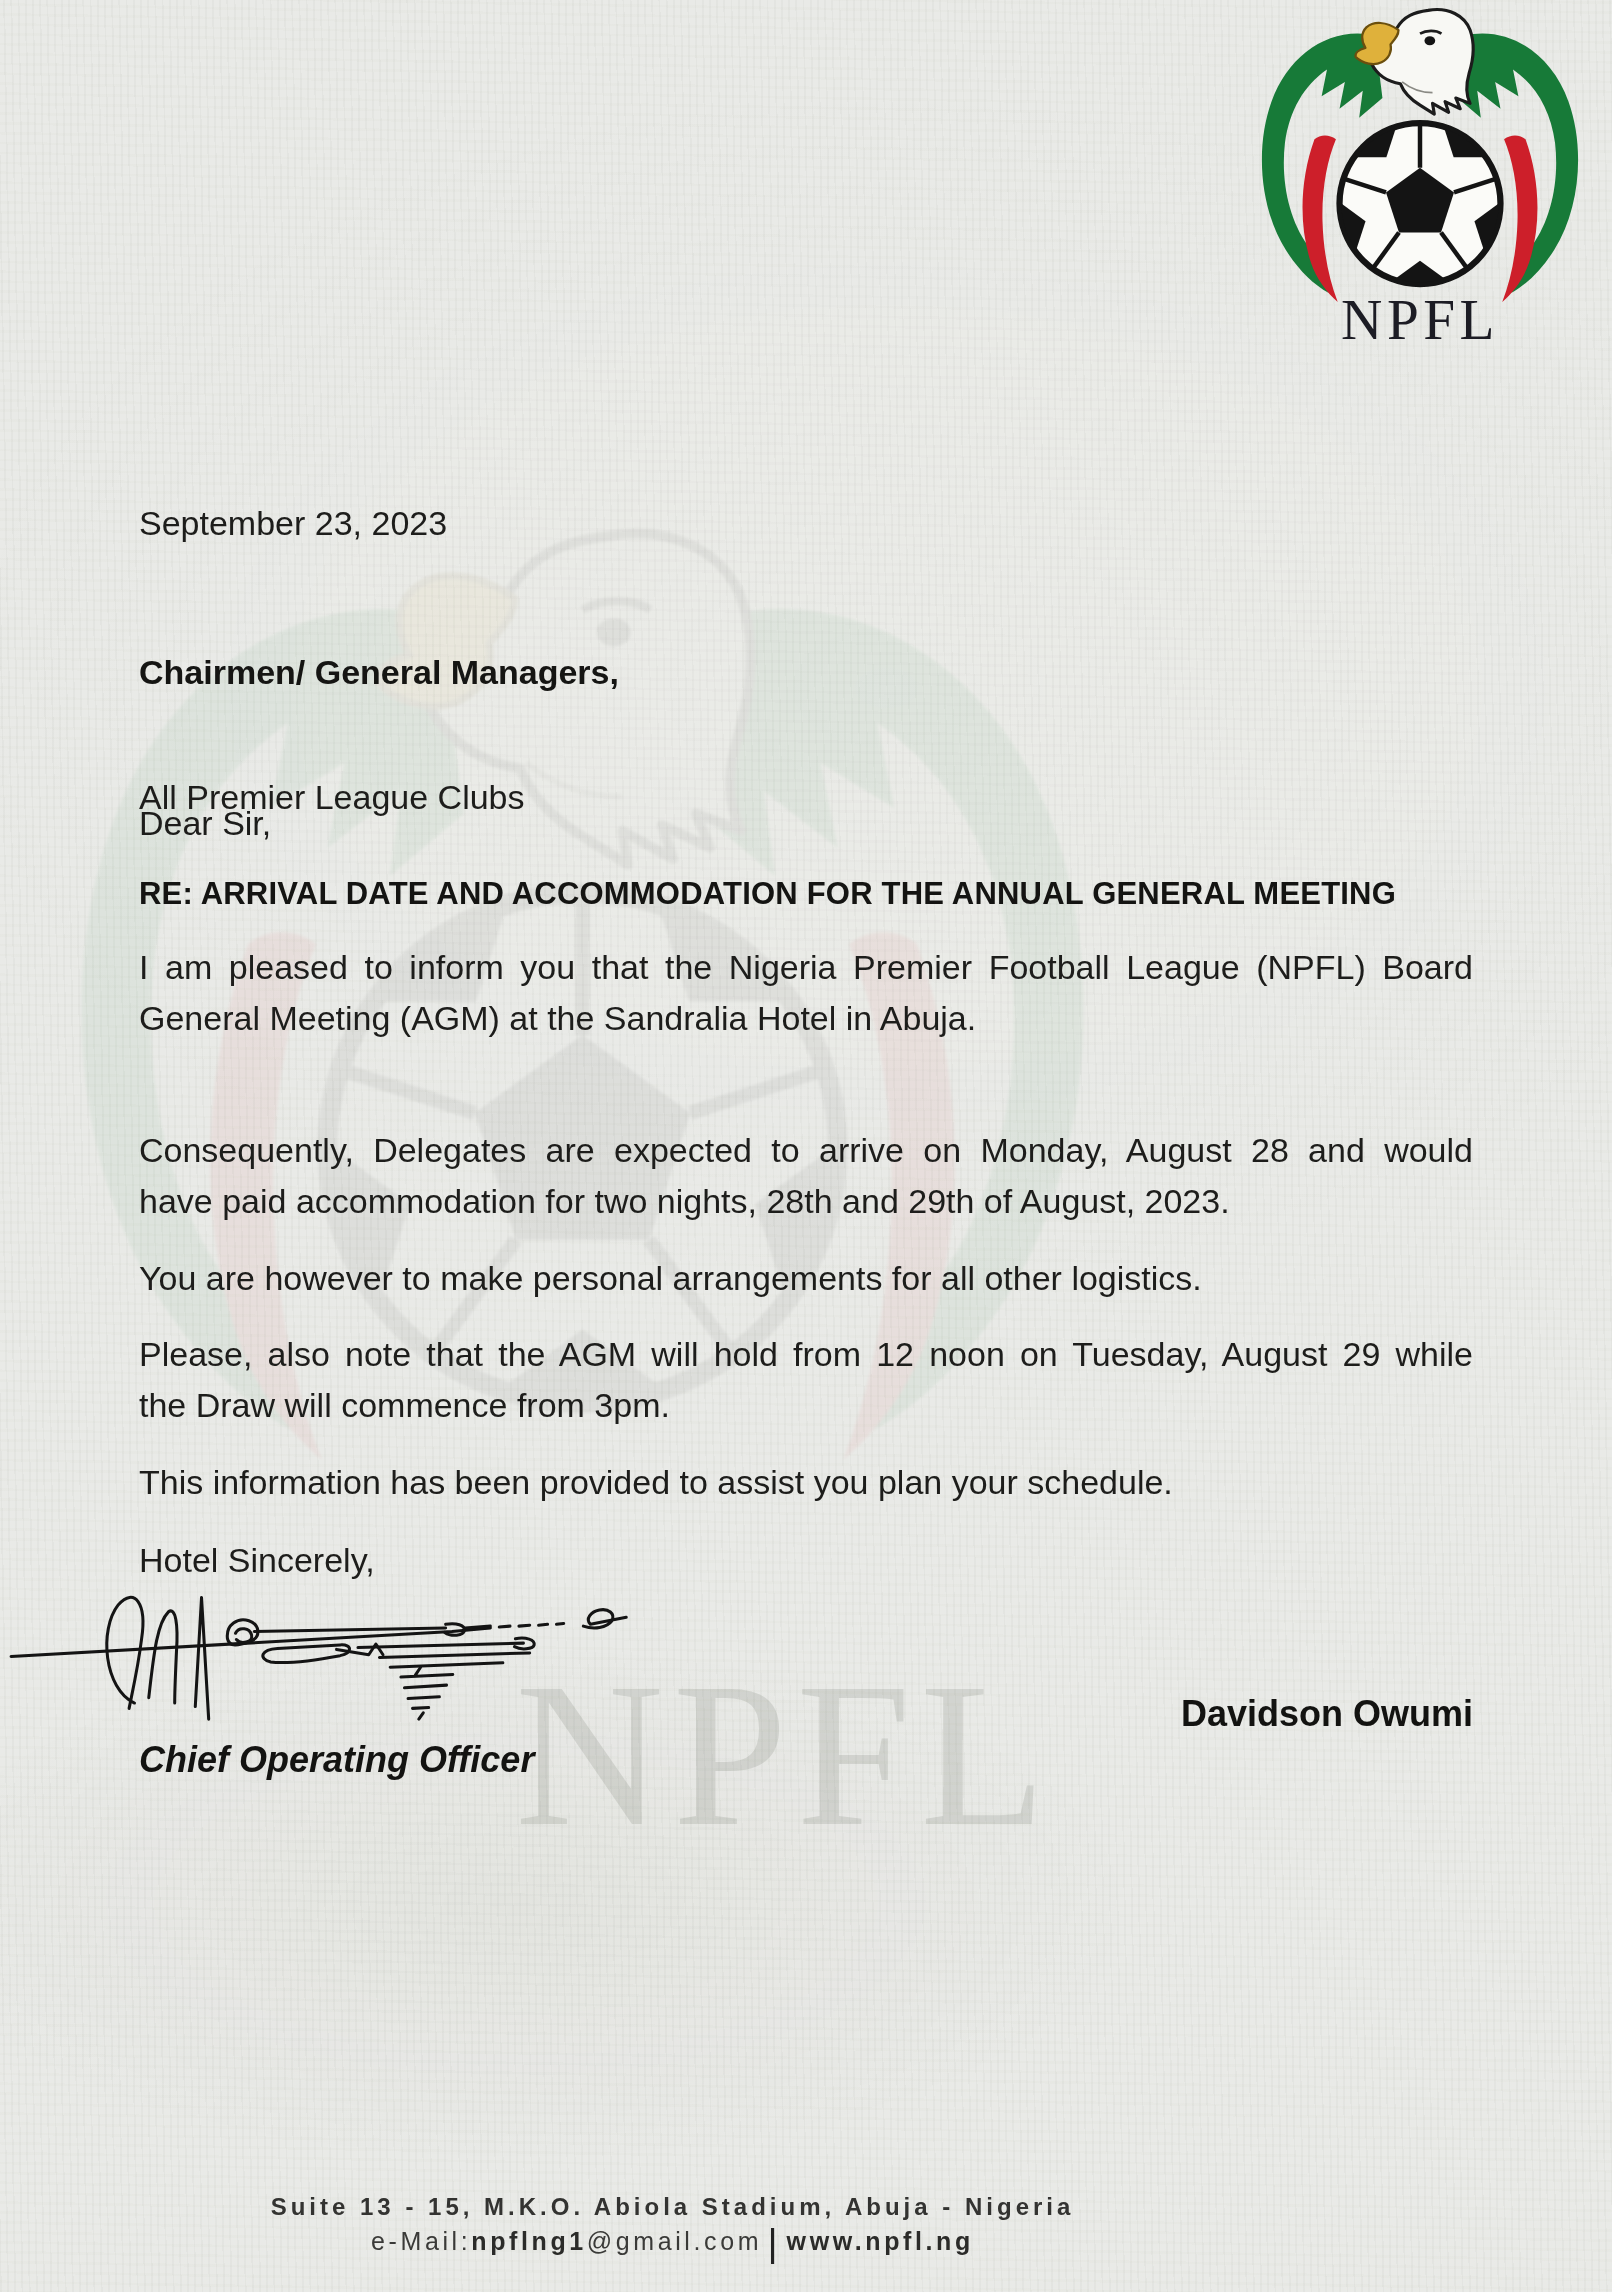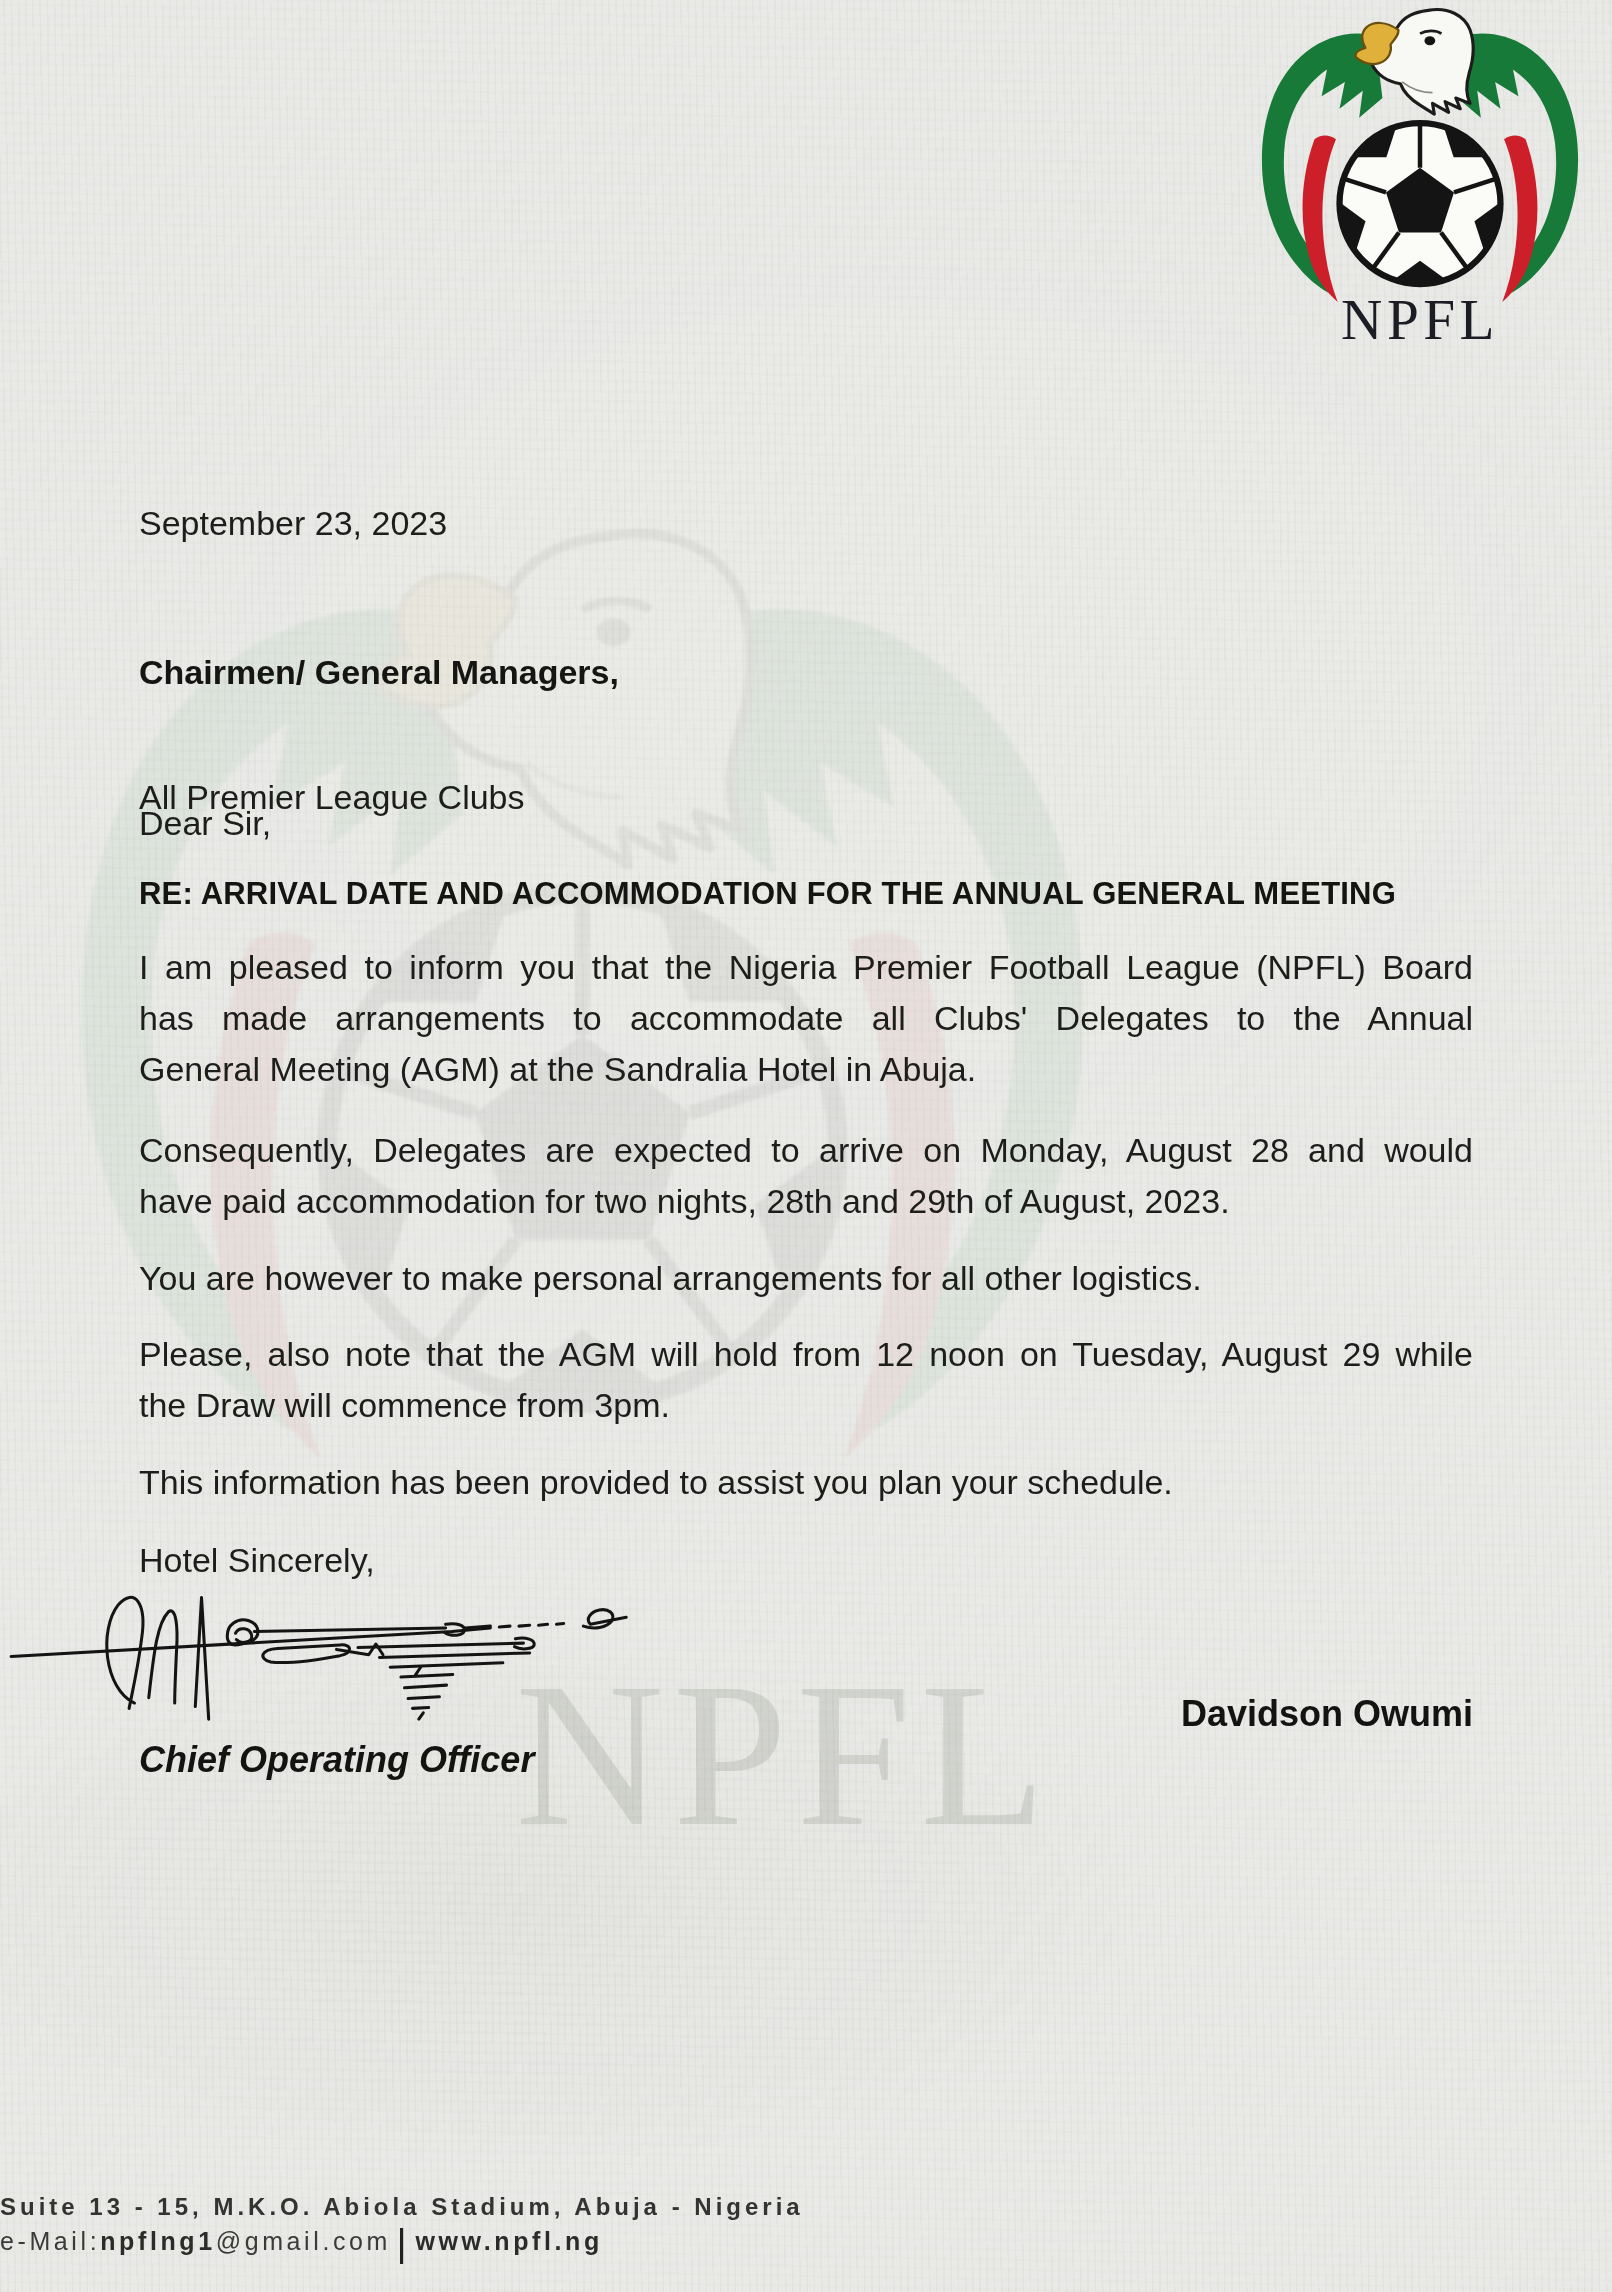--- a/index.html
+++ b/index.html
@@ -16,21 +16,21 @@
   }
   .abs{position:absolute;}
   .content{left:139px;width:1334px;}
   .body-text{font-size:34px;line-height:51px;color:#1d1d1b;}
   .b{font-weight:bold;color:#151513;}
   .subject{font-size:31px;line-height:39px;font-weight:bold;color:#141412;letter-spacing:0.2px;white-space:nowrap;}
   .para .line{font-size:34px;line-height:51px;text-align:justify;text-align-last:justify;}
   .para .line.last{text-align-last:left;}
   .name{font-size:36px;line-height:45px;font-weight:bold;color:#131311;text-align:right;}
   .role{font-size:36px;line-height:45px;font-weight:bold;font-style:italic;color:#131311;}
-  .footer{left:0;width:1345px;text-align:left;color:#2e2e2c;}
+  .footer{left:0;width:1345px;text-align:center;color:#2e2e2c;}
   .f1{font-size:24px;line-height:32px;font-weight:bold;letter-spacing:4px;color:#333331;}
   .f2{font-size:25px;line-height:36px;letter-spacing:3.6px;color:#3a3a38;}
   .f2 .fb{font-weight:bold;color:#2b2b29;margin-top:36px;}
   .f2 .fsep{font-size:39px;font-weight:300;vertical-align:-6.3px;padding:0 5.4px;color:#222;}
   .wm-logo{left:27px;top:519px;width:1111px;height:1091px;opacity:0.05;filter:blur(1.8px);}
   .wm-text{
     left:515px;top:1652px;width:716px;
     font-family:"Liberation Serif", serif;font-size:206px;line-height:206px;
     letter-spacing:9px;color:rgba(96,100,90,0.16);
   }
@@ -98,21 +98,20 @@
 <div class="abs content body-text" style="top:498px;">September 23, 2023</div>
 
 <div class="abs content body-text b" style="top:647px;">Chairmen/ General Managers,</div>
 <div class="abs content body-text" style="top:748px;margin-top:24px;">All Premier League Clubs</div>
 <div class="abs content body-text" style="top:798px;">Dear Sir,</div>
 
 <div class="abs content subject" style="top:874px;">RE: ARRIVAL DATE AND ACCOMMODATION FOR THE ANNUAL GENERAL MEETING</div>
 
 <div class="abs content para" style="top:942px;">
   <div class="line">I am pleased to inform you that the Nigeria Premier Football League (NPFL) Board</div>
-  <div class="line">has made arrangements to accommodate all Clubs' Delegates to the Annual</div>
   <div class="line last">General Meeting (AGM) at the Sandralia Hotel in Abuja.</div>
 </div>
 
 <div class="abs content para" style="top:1125px;">
   <div class="line">Consequently, Delegates are expected to arrive on Monday, August 28 and would</div>
   <div class="line last">have paid accommodation for two nights, 28th and 29th of August, 2023.</div>
 </div>
 
 <div class="abs content para" style="top:1253px;">
   <div class="line last">You are however to make personal arrangements for all other logistics.</div>

